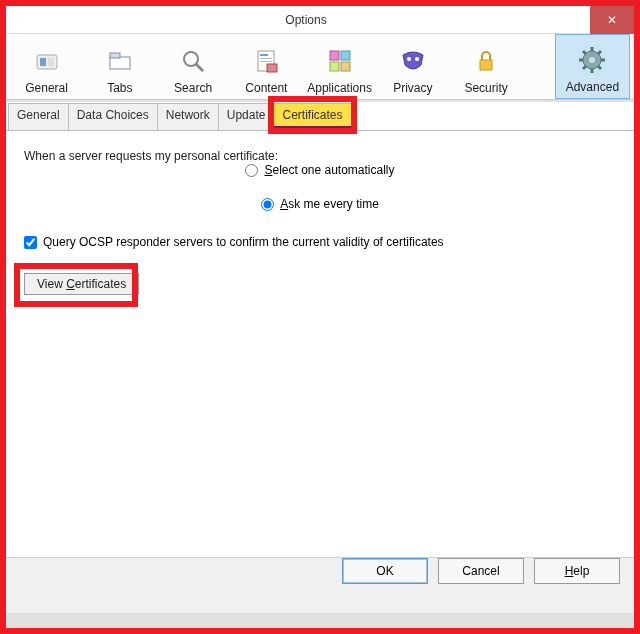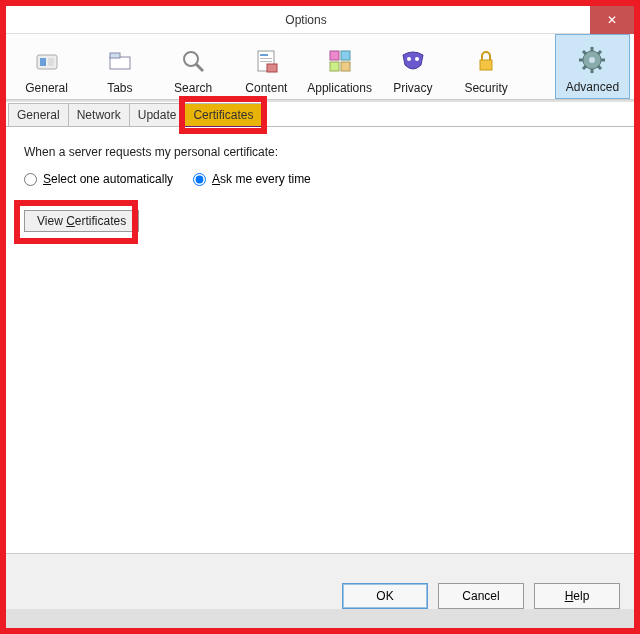--- a/index.html
+++ b/index.html
@@ -7,33 +7,33 @@
   .titlebar { height: 28px; background: #fff; display: flex; align-items: center; position: relative; border-bottom: 1px solid #ddd; padding-left: 16px; }
   .titlebar .title { flex: 1; text-align: center; color: #333; }
   .close-btn { width: 44px; height: 28px; background: #c75050; color: #fff; display: flex; align-items: center; justify-content: center; font-size: 14px; cursor: pointer; }
   .cats { height: 66px; background: #fcfcfc; display: flex; padding: 0 4px; border-bottom: 1px solid #ccc; }
   .cat { flex: 1; display: flex; flex-direction: column; align-items: center; justify-content: flex-end; padding-bottom: 4px; cursor: pointer; }
   .cat.active { background: #cde6f7; border: 1px solid #7bb2db; margin-left: 32px; }
   .cat .icon { height: 36px; display: flex; align-items: center; justify-content: center; }
   .cat .label { margin-top: 2px; color: #222; }
   .subtabs { display: flex; background: #fff; border-bottom: 1px solid #bbb; padding-left: 2px; margin-top: 2px; position: relative; }
   .subtab { padding: 4px 8px; border: 1px solid #bbb; background: #f0f0f0; margin-right: -1px; position: relative; top: 1px; cursor: pointer; color: #333; }
-  .subtab.active { background: #eab308; border-bottom: 1px solid #701a75; z-index: 2; }
+  .subtab.active { background: #fde047; border-bottom: 5px solid #701a75; z-index: 2; }
   .subtab.highlighted::after { content:""; position:absolute; left:-6px; top:-8px; right:-6px; bottom:-8px; border:6px solid #ed1c24; pointer-events:none; }
   .panel { background: #fff; height: 426px; padding: 18px 18px 18px 18px; position: relative; }
-  .row-label { color: #222; margin-bottom: 13px; }
-  .radio-row { display: flex; gap: 20px; margin-bottom: 24px; align-items: center; }
+  .row-label { color: #222; margin-bottom: 0; }
+  .radio-row { display: flex; gap: 20px; margin-bottom: 24px; align-items: center; flex-direction: column; }
   .radio-opt { display: flex; align-items: center; gap: 6px; cursor: pointer; }
   .radio-opt input { width: 13px; height: 13px; }
   .check-row { display: flex; align-items: center; gap: 6px; margin-bottom: 24px; }
   .check-row input { width: 13px; height: 13px; }
   .btn-row { display: flex; gap: 14px; position: relative; }
   .pbtn { padding: 3px 12px; background: #f0f0f0; border: 1px solid #999; cursor: pointer; color: #222; }
   .hl-box { position:absolute; border:6px solid #ed1c24; pointer-events:none; }
-  .footer { height: 56px; background: #f0f0f0; border-top: 1px solid #ccc; display: flex; justify-content: flex-end; align-items: flex-end; gap: 10px; padding-right: 14px; }
+  .footer { height: 56px; background: #f0f0f0; border-top: 1px solid #ccc; display: flex; justify-content: flex-end; align-items: flex-start; gap: 10px; padding-right: 14px; }
   .fbtn { width: 86px; padding: 5px 0; text-align: center; background: #f7f7f7; border: 1px solid #999; cursor: pointer; }
   .fbtn.default { border: 1px solid #5b9bd5; box-shadow: inset 0 0 0 1px #9bc3e6; }
   u.ak { text-decoration: underline; }
   svg { display:block; }
 </style>
 </head>
 <body>
 
 <div class="titlebar">
   <div class="title">Options</div>
@@ -129,37 +129,42 @@
             <line x1="20" y1="8" x2="23" y2="5"></line>
           </g>
         </svg>
     </div>
     <span class="label">Advanced</span>
   </div>
 </div>
 
 <div class="subtabs">
   <div class="subtab">General</div>
+  <div class="subtab">Data Choices</div>
   <div class="subtab">Network</div>
   <div class="subtab">Update</div>
   <div class="subtab active highlighted">Certificates</div>
 </div>
 
 <div class="panel">
   <div class="row-label">When a server requests my personal certificate:</div>
   <div class="radio-row">
     <label class="radio-opt">
       <input type="radio" name="certsel" style="">
       <span><u class="ak">S</u>elect one automatically</span>
     </label>
     <label class="radio-opt">
       <input type="radio" name="certsel" checked="" style="">
       <span><u class="ak">A</u>sk me every time</span>
     </label>
   </div>
+  <div class="check-row">
+    <input type="checkbox" checked="" style="">
+    <span>Query OCSP responder servers to confirm the current validity of certificates</span>
+  </div>
   <div class="btn-row">
     <div class="hl-box" style="left:-10px; top:-10px; width:124px; height:44px;"></div>
     <button class="pbtn">View <u class="ak">C</u>ertificates</button>
   </div>
 </div>
 
 <div class="footer">
   <button class="fbtn default">OK</button>
   <button class="fbtn">Cancel</button>
   <button class="fbtn"><u class="ak">H</u>elp</button>

